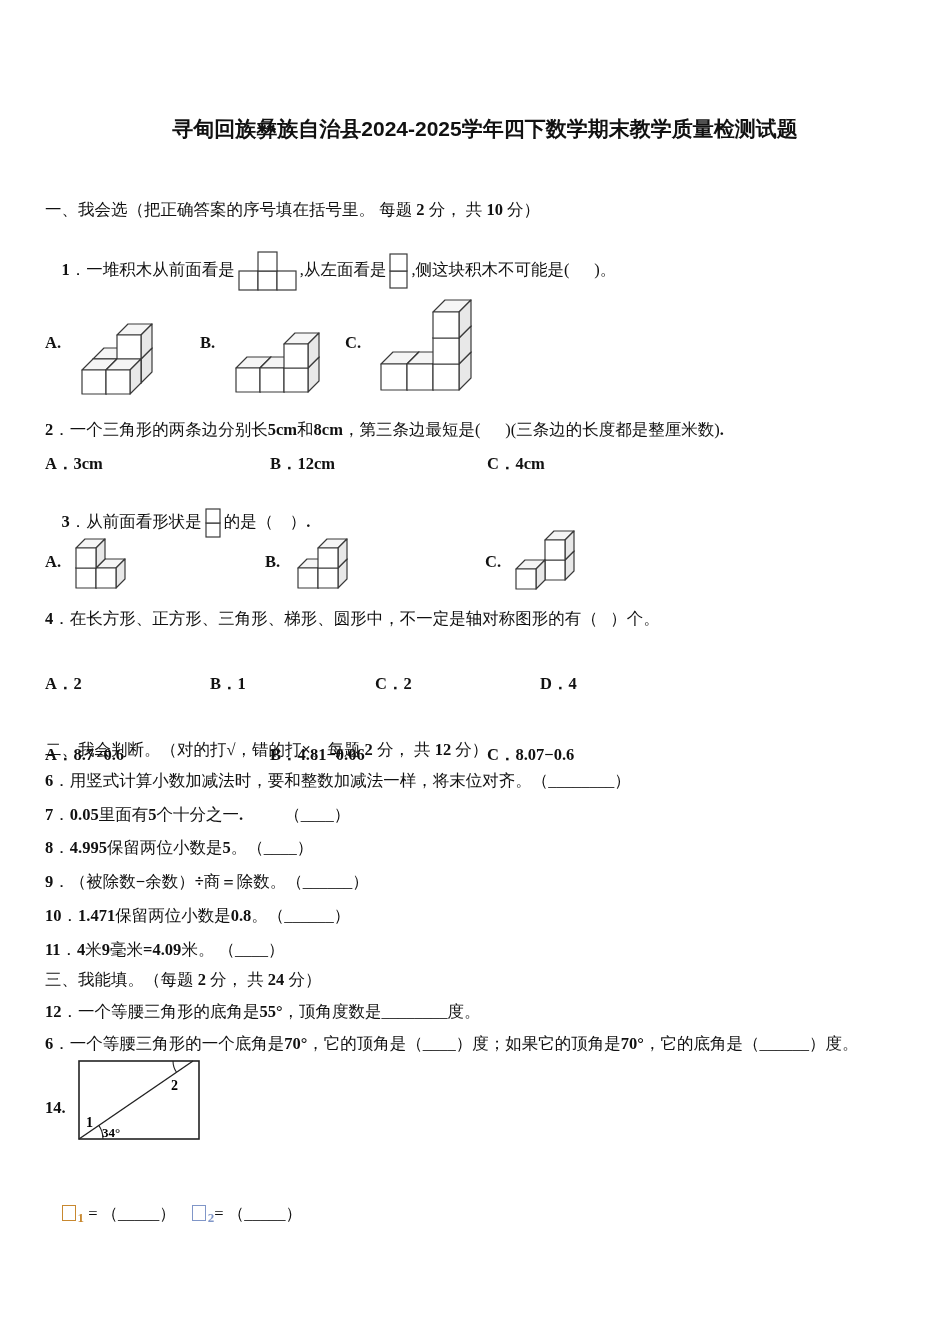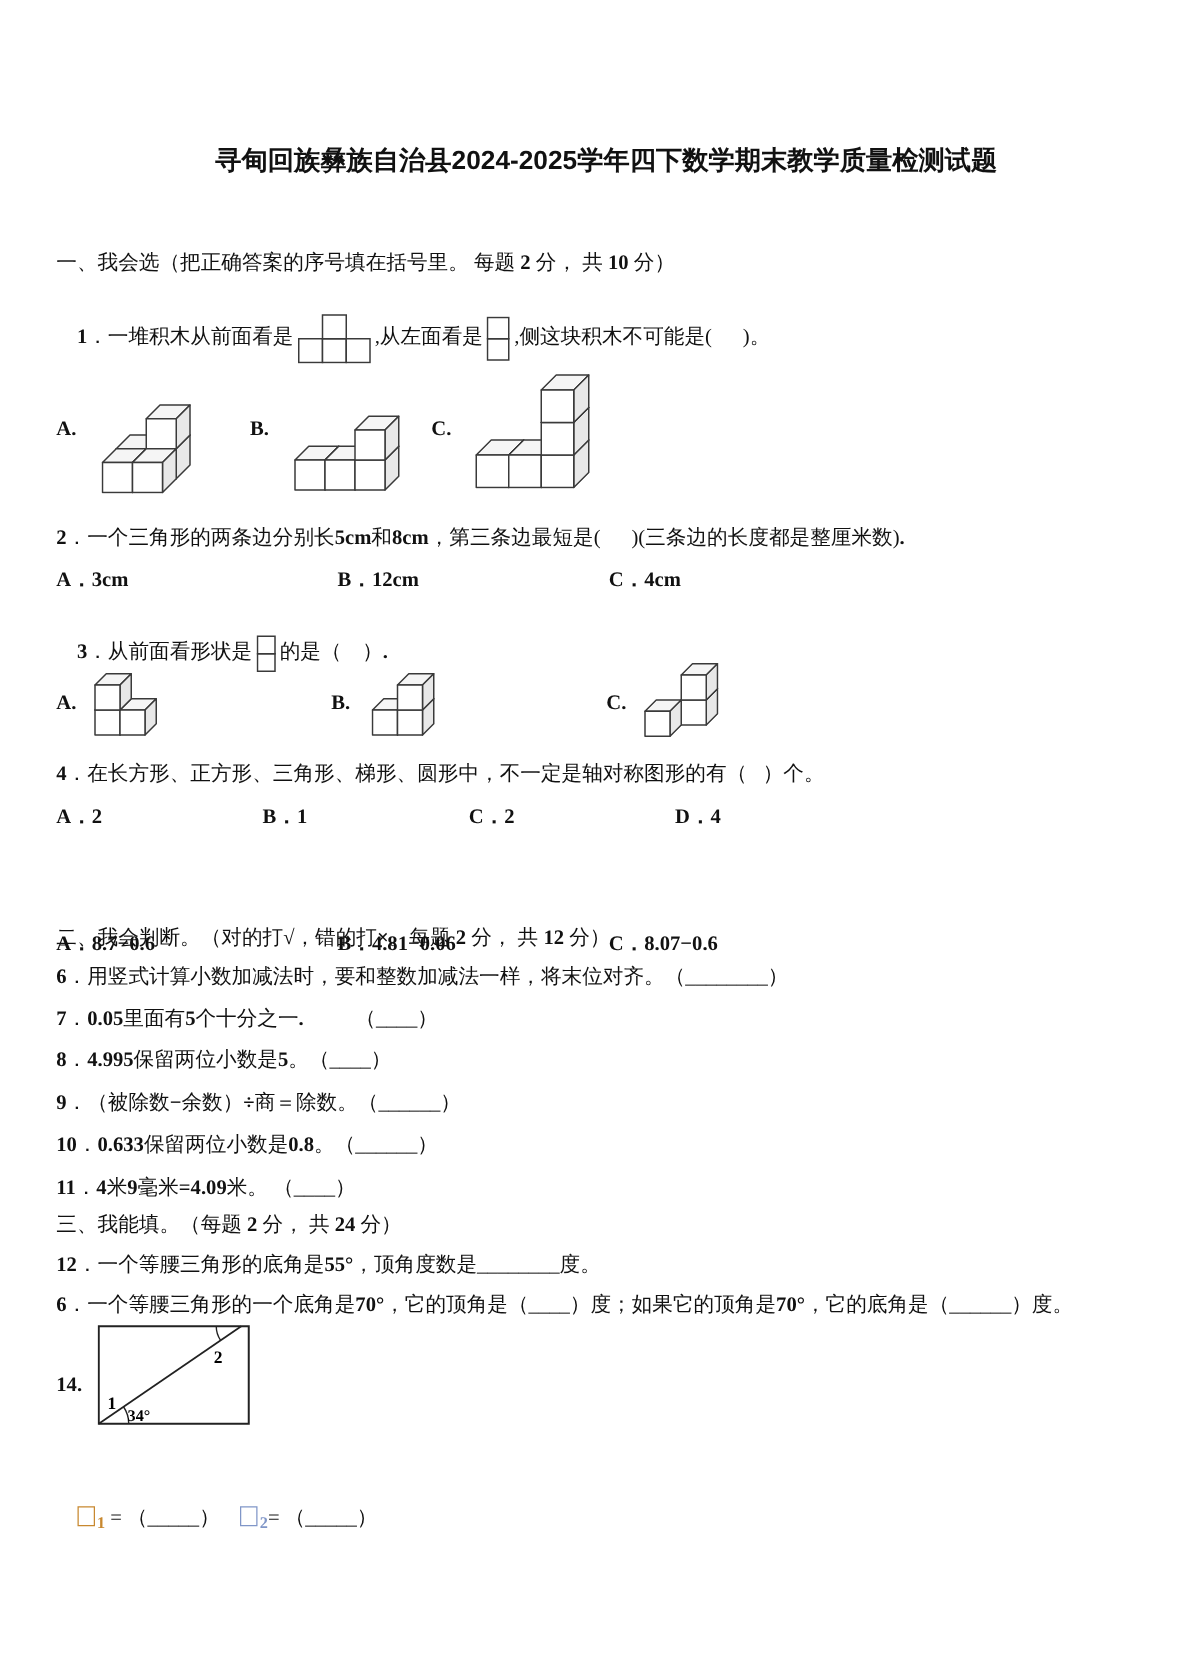--- a/index.html
+++ b/index.html
@@ -141,40 +141,40 @@
           <polygon points="30,10 39,1 59,1 50,10" fill="#f5f5f5" stroke="#3a3a3a" stroke-width="1.2" stroke-linejoin="round"></polygon>
           <polygon points="50,10 59,1 59,21 50,30" fill="#e8e8e8" stroke="#3a3a3a" stroke-width="1.2" stroke-linejoin="round"></polygon>
           <polygon points="30,10 50,10 50,30 30,30" fill="#ffffff" stroke="#3a3a3a" stroke-width="1.2" stroke-linejoin="round"></polygon>
           <polygon points="1,39 10,30 30,30 21,39" fill="#f5f5f5" stroke="#3a3a3a" stroke-width="1.2" stroke-linejoin="round"></polygon>
           <polygon points="21,39 30,30 30,50 21,59" fill="#e8e8e8" stroke="#3a3a3a" stroke-width="1.2" stroke-linejoin="round"></polygon>
           <polygon points="1,39 21,39 21,59 1,59" fill="#ffffff" stroke="#3a3a3a" stroke-width="1.2" stroke-linejoin="round"></polygon>
         </svg></span>
   </div>
 
   <div class="abs line lb" style="top:607px;left:45px"><b>4</b>．在长方形、正方形、三角形、梯形、圆形中，不一定是轴对称图形的有（   ）个。</div>
-  <div class="abs" style="top:641px;left:0;width:950px;height:26px">
+  <div class="abs" style="top:672px;left:0;width:950px;height:26px">
     <span class="abs line bold" style="left:45px;top:0">A．2</span>
     <span class="abs line bold" style="left:210px;top:0">B．1</span>
     <span class="abs line bold" style="left:375px;top:0">C．2</span>
     <span class="abs line bold" style="left:540px;top:0">D．4</span>
   </div>
 
   <div class="abs" style="top:743px;left:0;width:836px;height:26px">
     <span class="abs line bold" style="left:45px;top:0">A．8.7−0.6</span>
     <span class="abs line bold" style="left:270px;top:0">B．4.81−0.06</span>
     <span class="abs line bold" style="left:487px;top:0">C．8.07−0.6</span>
   </div>
 
   <div class="abs line lb" style="top:738px;left:45px">二、我会判断。（对的打√，错的打<b>×</b>。每题 <b>2</b> 分， 共 <b>12</b> 分）</div>
 
   <div class="abs line lb" style="top:769px;left:45px"><b>6</b>．用竖式计算小数加减法时，要和整数加减法一样，将末位对齐。（________）</div>
   <div class="abs line lb" style="top:803px;left:45px"><b>7</b>．<b>0.05</b>里面有<b>5</b>个十分之一<b>.</b>          （____）</div>
   <div class="abs line lb" style="top:836px;left:45px"><b>8</b>．<b>4.995</b>保留两位小数是<b>5</b>。（____）</div>
   <div class="abs line lb" style="top:870px;left:45px"><b>9</b>．（被除数<b>−</b>余数）<b>÷</b>商＝除数。（______）</div>
-  <div class="abs line lb" style="top:904px;left:45px"><b>10</b>．<b>0.633</b>保留两位小数是<b>0.8</b>。（______）</div>
+  <div class="abs line lb" style="top:904px;left:45px"><b>10</b>．<b>1.471</b>保留两位小数是<b>0.8</b>。（______）</div>
   <div class="abs line lb" style="top:938px;left:45px"><b>11</b>．<b>4</b>米<b>9</b>毫米<b>=4.09</b>米。 （____）</div>
 
   <div class="abs line lb" style="top:968px;left:45px">三、我能填。（每题 <b>2</b> 分， 共 <b>24</b> 分）</div>
 
   <div class="abs line lb" style="top:1000px;left:45px"><b>12</b>．一个等腰三角形的底角是<b>55°</b>，顶角度数是________度。</div>
   <div class="abs line lb" style="top:1032px;left:45px;width:870px"><b>6</b>．一个等腰三角形的一个底角是<b>70°</b>，它的顶角是（____）度；如果它的顶角是<b>70°</b>，它的底角是（______）度。</div>
 
   <div class="abs line lb" style="top:1096px;left:45px"><b>14.</b></div>
 
   <div class="abs" style="top:1060px;left:78px">

